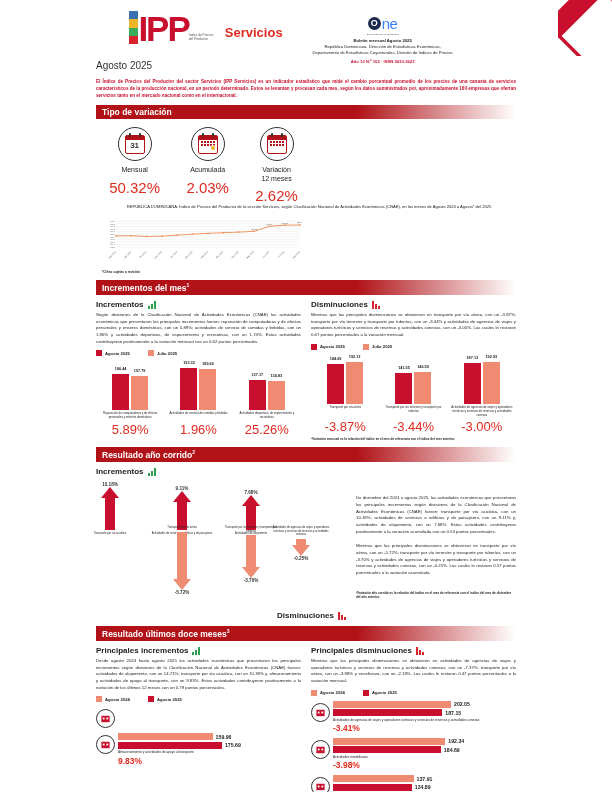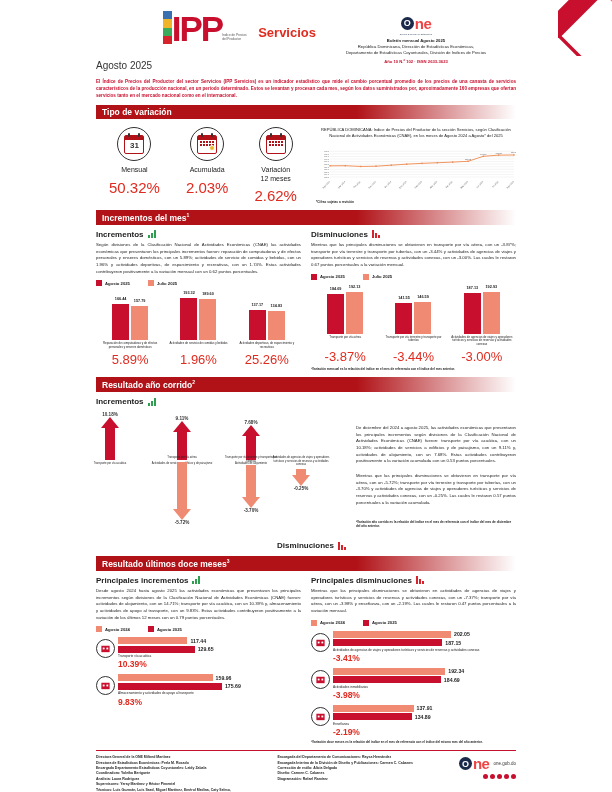--- a/index.html
+++ b/index.html
@@ -7,57 +7,57 @@
     width: 612px; height: 792px;
     font-family: "Liberation Sans", sans-serif;
     background: #ffffff;
     color: #222;
     position: relative;
     overflow: hidden;
   }
   .page { position: relative; width: 612px; height: 792px; padding: 0 96px; }
 
   
-  .header { display: flex; align-items: flex-start; justify-content: flex-end; padding-top: 8px; height: 58px; }
+  .header { display: flex; align-items: flex-start; justify-content: center; padding-top: 8px; height: 58px; }
   .logo-wrap { display: flex; align-items: center; gap: 10px; }
   .ipp-logo { display: flex; align-items: flex-end; height: 36px; }
   .ipp-bars { display: flex; flex-direction: column; width: 9px; height: 33px; }
   .ipp-bars i { flex: 1; display: block; }
   .ipp-bars i:nth-child(1) { background: #3a6fb0; }
   .ipp-bars i:nth-child(2) { background: #f0b429; }
   .ipp-bars i:nth-child(3) { background: #3aab5a; }
   .ipp-bars i:nth-child(4) { background: #d6232c; }
   .ipp-p { font-size: 35px; font-weight: bold; color: #c8102e; line-height: 0.85; letter-spacing:-2px; }
   .ipp-sub { font-size: 3.2px; line-height: 1.25; color: #555; width: 26px; padding-bottom: 3px; }
   .servicios { color: #e02b20; font-size: 13px; font-weight: bold; align-self: center; padding-top: 12px; }
 
   .onebox { text-align: center; width: 200px; padding-top: 4px; }
   .one-mark { display:inline-flex; align-items:center; gap:1px; }
   .one-circle { width: 13px; height: 13px; border-radius: 50%; background: #1b2a4a; color:#fff; font-size:9px; display:flex; align-items:center; justify-content:center; font-weight:bold;}
-  .one-text { font-size: 15px; font-weight: bold; color: #ef4444; letter-spacing: -0.5px; }
+  .one-text { font-size: 15px; font-weight: normal; color: #3b82f6; letter-spacing: -0.5px; }
   .one-tag { font-size: 1.9px; color: #1b2a4a; letter-spacing: .2px; margin-top:1px;}
   .one-l1 { font-size: 4.2px; font-weight: bold; margin-top: 3px; line-height: 1.45; }
   .one-l2 { font-size: 4.2px; line-height: 1.45; }
   .one-l3 { font-size: 4.2px; font-weight: bold; color: #c8102e; margin-top: 3px; }
   .corner { position: absolute; top: 0; right: 0; width: 54px; height: 56px; overflow:hidden;}
   .corner:before { content:""; position:absolute; top:-8px; right:-10px; width:64px; height:64px; background:#c8102e; transform: rotate(45deg); }
   .corner:after { content:""; position:absolute; top:6px; right:-22px; width:60px; height:60px; background:#ffffff; transform: rotate(45deg); }
 
   .month { font-size: 10px; color: #333; margin-top: 2px; }
 
   
   .intro { color: #c8102e; font-size: 4.6px; font-weight: bold; line-height: 1.55; text-align: justify; margin-top: 7px; }
 
   
   .secbar { background: #b01217; color: #fff; font-size: 8.5px; font-weight: bold; padding: 2px 6px; margin-top: 6px; position: relative; }
   .secbar.grad { background: linear-gradient(90deg,#b01217 0%, #b01217 62%, #ffffff 100%); }
   .secbar sup { font-size: 5px; }
 
   
-  .tipo-row { display: flex; margin-top: 8px; }
+  .tipo-row { display: flex; margin-top: 8px; flex-direction: column; }
   .tipo-icons { display: flex; width: 215px; justify-content: space-around; }
   .tipo-cell { text-align: center; }
   .cal-ico { width: 34px; height: 34px; border: 1.6px solid #333; border-radius: 50%; margin: 0 auto; position: relative; display:flex;align-items:center;justify-content:center;}
   .cal-body { width: 20px; height: 19px; border: 1.4px solid #b01217; border-radius: 2px; position: relative; background:#fff; }
   .cal-top { position:absolute; top:0; left:0; right:0; height:4px; background:#b01217; }
   .cal-top:before, .cal-top:after { content:""; position:absolute; top:-2.5px; width:2px; height:4px; background:#333; border-radius:1px;}
   .cal-top:before { left:3px; } .cal-top:after { right:3px; }
   .cal-num { font-size: 8px; font-weight: bold; color:#333; padding-top:5px; }
   .cal-grid { display:grid; grid-template-columns: repeat(5,1fr); gap:1px; padding: 5px 2px 2px; }
   .cal-grid span { height:2px; background:#b01217; display:block; }
@@ -551,32 +551,20 @@
       </div>
       <div id="doce-inc">
           <div class="hgroup">
             <div class="hico">
               <svg width="11" height="11" viewBox="0 0 12 12">
                 <rect x="1.5" y="3" width="9" height="7" fill="#c8102e"></rect>
                 <rect x="3" y="5" width="2" height="2" fill="#fff"></rect>
                 <rect x="7" y="5" width="2" height="2" fill="#fff"></rect>
               </svg>
             </div>
-            <div class="hbody">
-              <div class="hrow">
-                <div class="hbar light" style="width:69.47022257870462px"></div>
-                <div class="hval">117.44</div>
-              </div>
-              <div class="hrow">
-                <div class="hbar dark" style="width:76.69290154401445px"></div>
-                <div class="hval">129.65</div>
-              </div>
-              <div class="hlbl">Transporte vía acuática</div>
-              <div class="hpct">10.39%</div>
-            </div>
           </div>
           <div class="hgroup">
             <div class="hico">
               <svg width="11" height="11" viewBox="0 0 12 12">
                 <rect x="1.5" y="3" width="9" height="7" fill="#c8102e"></rect>
                 <rect x="3" y="5" width="2" height="2" fill="#fff"></rect>
                 <rect x="7" y="5" width="2" height="2" fill="#fff"></rect>
               </svg>
             </div>
             <div class="hbody">

